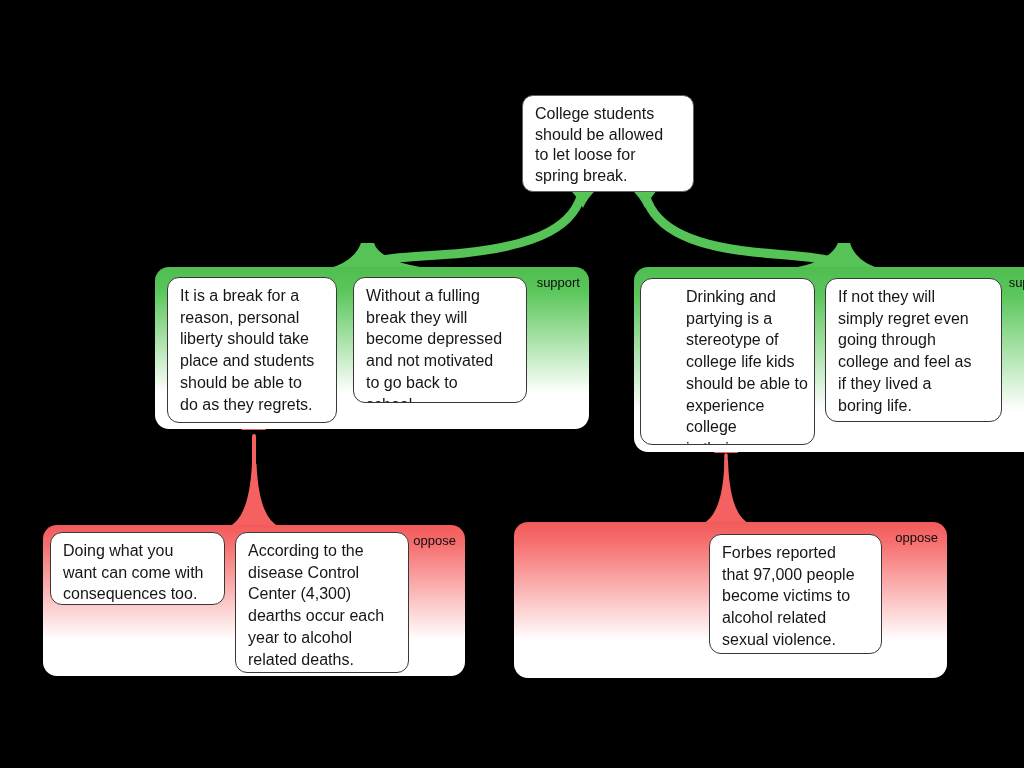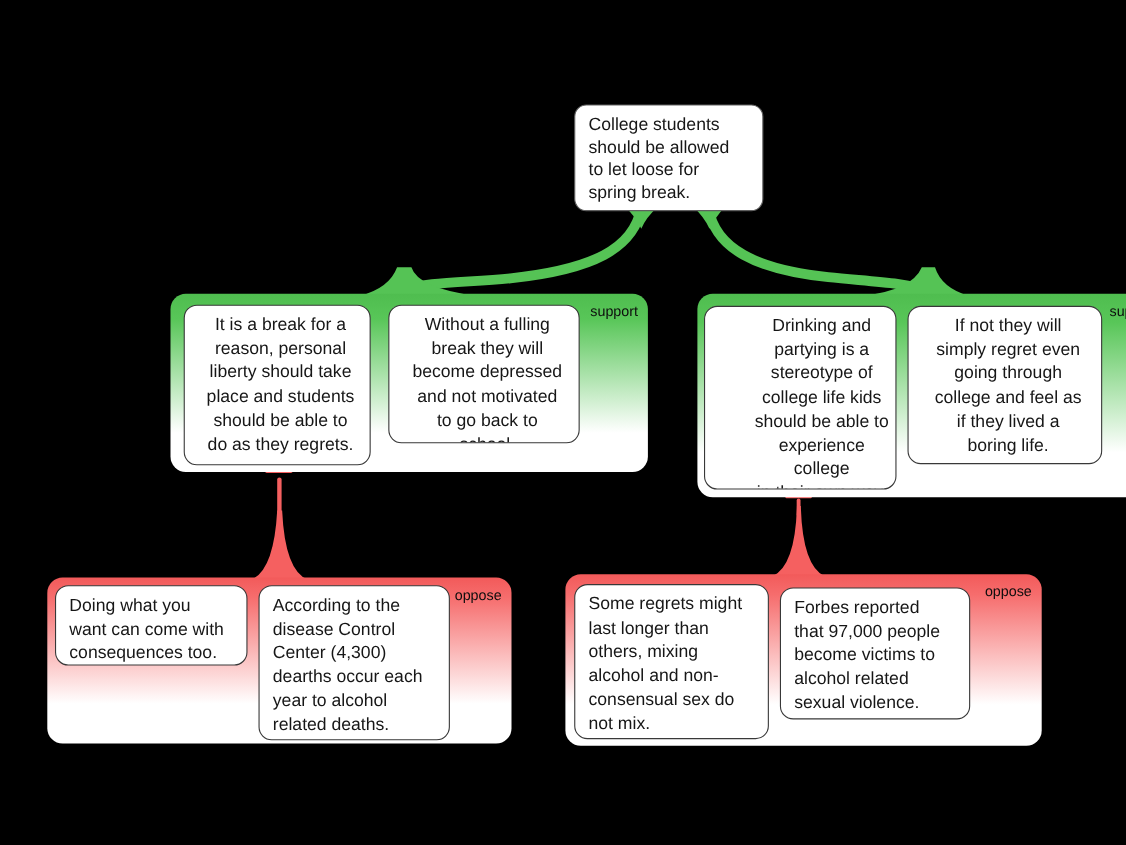--- a/index.html
+++ b/index.html
@@ -29,21 +29,21 @@
     font-size: 16px; line-height: 20.5px;
     white-space: pre-line;
     z-index: 3;
   }
   .group {
     position: absolute;
     border-radius: 14px;
     box-sizing: border-box;
     z-index: 2;
   }
-  .group.support { background: linear-gradient(180deg, #4fbd4f 0%, #58c658 14%, #ffffff 78%); text-align: center; }
+  .group.support { background: linear-gradient(180deg, #4fbd4f 0%, #58c658 14%, #ffffff 78%); }
   .group.oppose  { background: linear-gradient(180deg, #f25a5a 0%, #f66d6d 12%, #ffffff 76%); }
   .g-support-left  { left: 118px; top: 267px; width: 434px; height: 162px; }
   .g-support-right { left: 597px; top: 267px; width: 427px; height: 185px; }
   .g-oppose-left   { left:   6px; top: 525px; width: 422px; height: 151px; }
   .g-oppose-right  { left: 477px; top: 522px; width: 433px; height: 156px; }
   .group-label {
     position: absolute;
     top: 9px; right: 9px;
     font-size: 13px; line-height: 13px;
     color: #0d0d0d;
@@ -147,26 +147,20 @@
     <div class="card c1">According to the
 disease Control
 Center (4,300)
 dearths occur each
 year to alcohol
 related deaths.</div>
   </div>
 
   <div class="group oppose g-oppose-right">
     <span class="group-label">oppose</span>
-    <div class="card c0">Some regrets might
-last longer than
-others, mixing
-alcohol and non-
-consensual sex do
-not  mix.</div>
     <div class="card c1">Forbes reported
 that 97,000 people
 become victims to
 alcohol related
 sexual violence.</div>
   </div>
 
 </div>
 
 </body></html>

